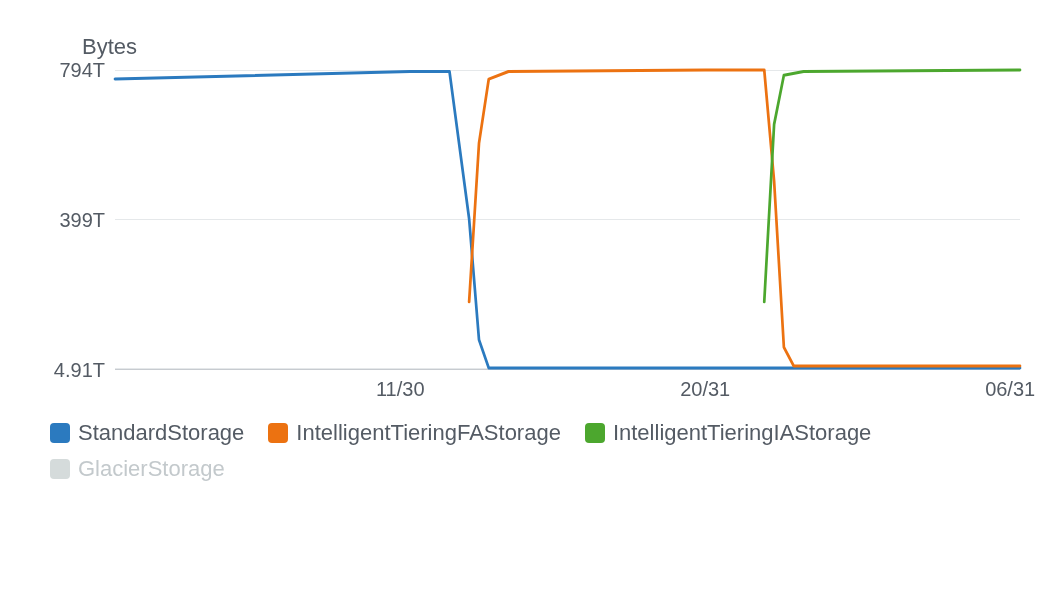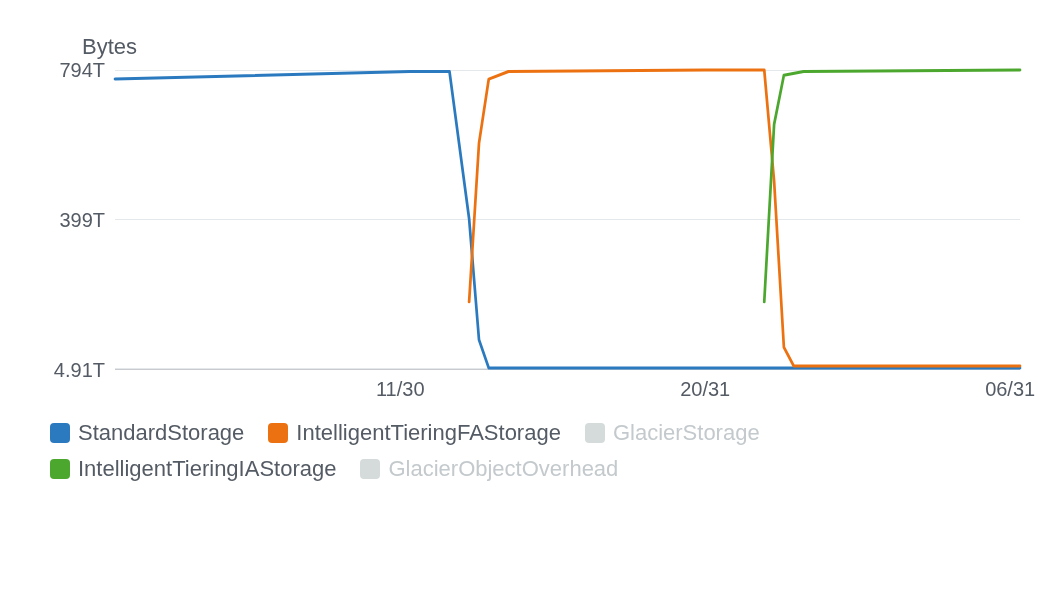--- a/index.html
+++ b/index.html
@@ -127,26 +127,22 @@
 
   <div class="legend" id="legend">
       <div class="legend-item">
         <span class="legend-swatch" style="background: rgb(43, 122, 191);"></span>
         <span class="legend-label">StandardStorage</span>
       </div>
       <div class="legend-item">
         <span class="legend-swatch" style="background: rgb(236, 114, 17);"></span>
         <span class="legend-label">IntelligentTieringFAStorage</span>
       </div>
-      <div class="legend-item inactive">
-        <span class="legend-swatch" style="background: rgb(204, 204, 204);"></span>
-        <span class="legend-label">GlacierStorage</span>
-      </div>
       <div class="legend-item">
         <span class="legend-swatch" style="background: rgb(76, 167, 46);"></span>
         <span class="legend-label">IntelligentTieringIAStorage</span>
       </div>
       <div class="legend-item inactive">
         <span class="legend-swatch" style="background: rgb(204, 204, 204);"></span>
-        <span class="legend-label">GlacierObjectOverhead</span>
+        <span class="legend-label">GlacierStorage</span>
       </div>
     </div>
 </div>
 
 </body></html>

